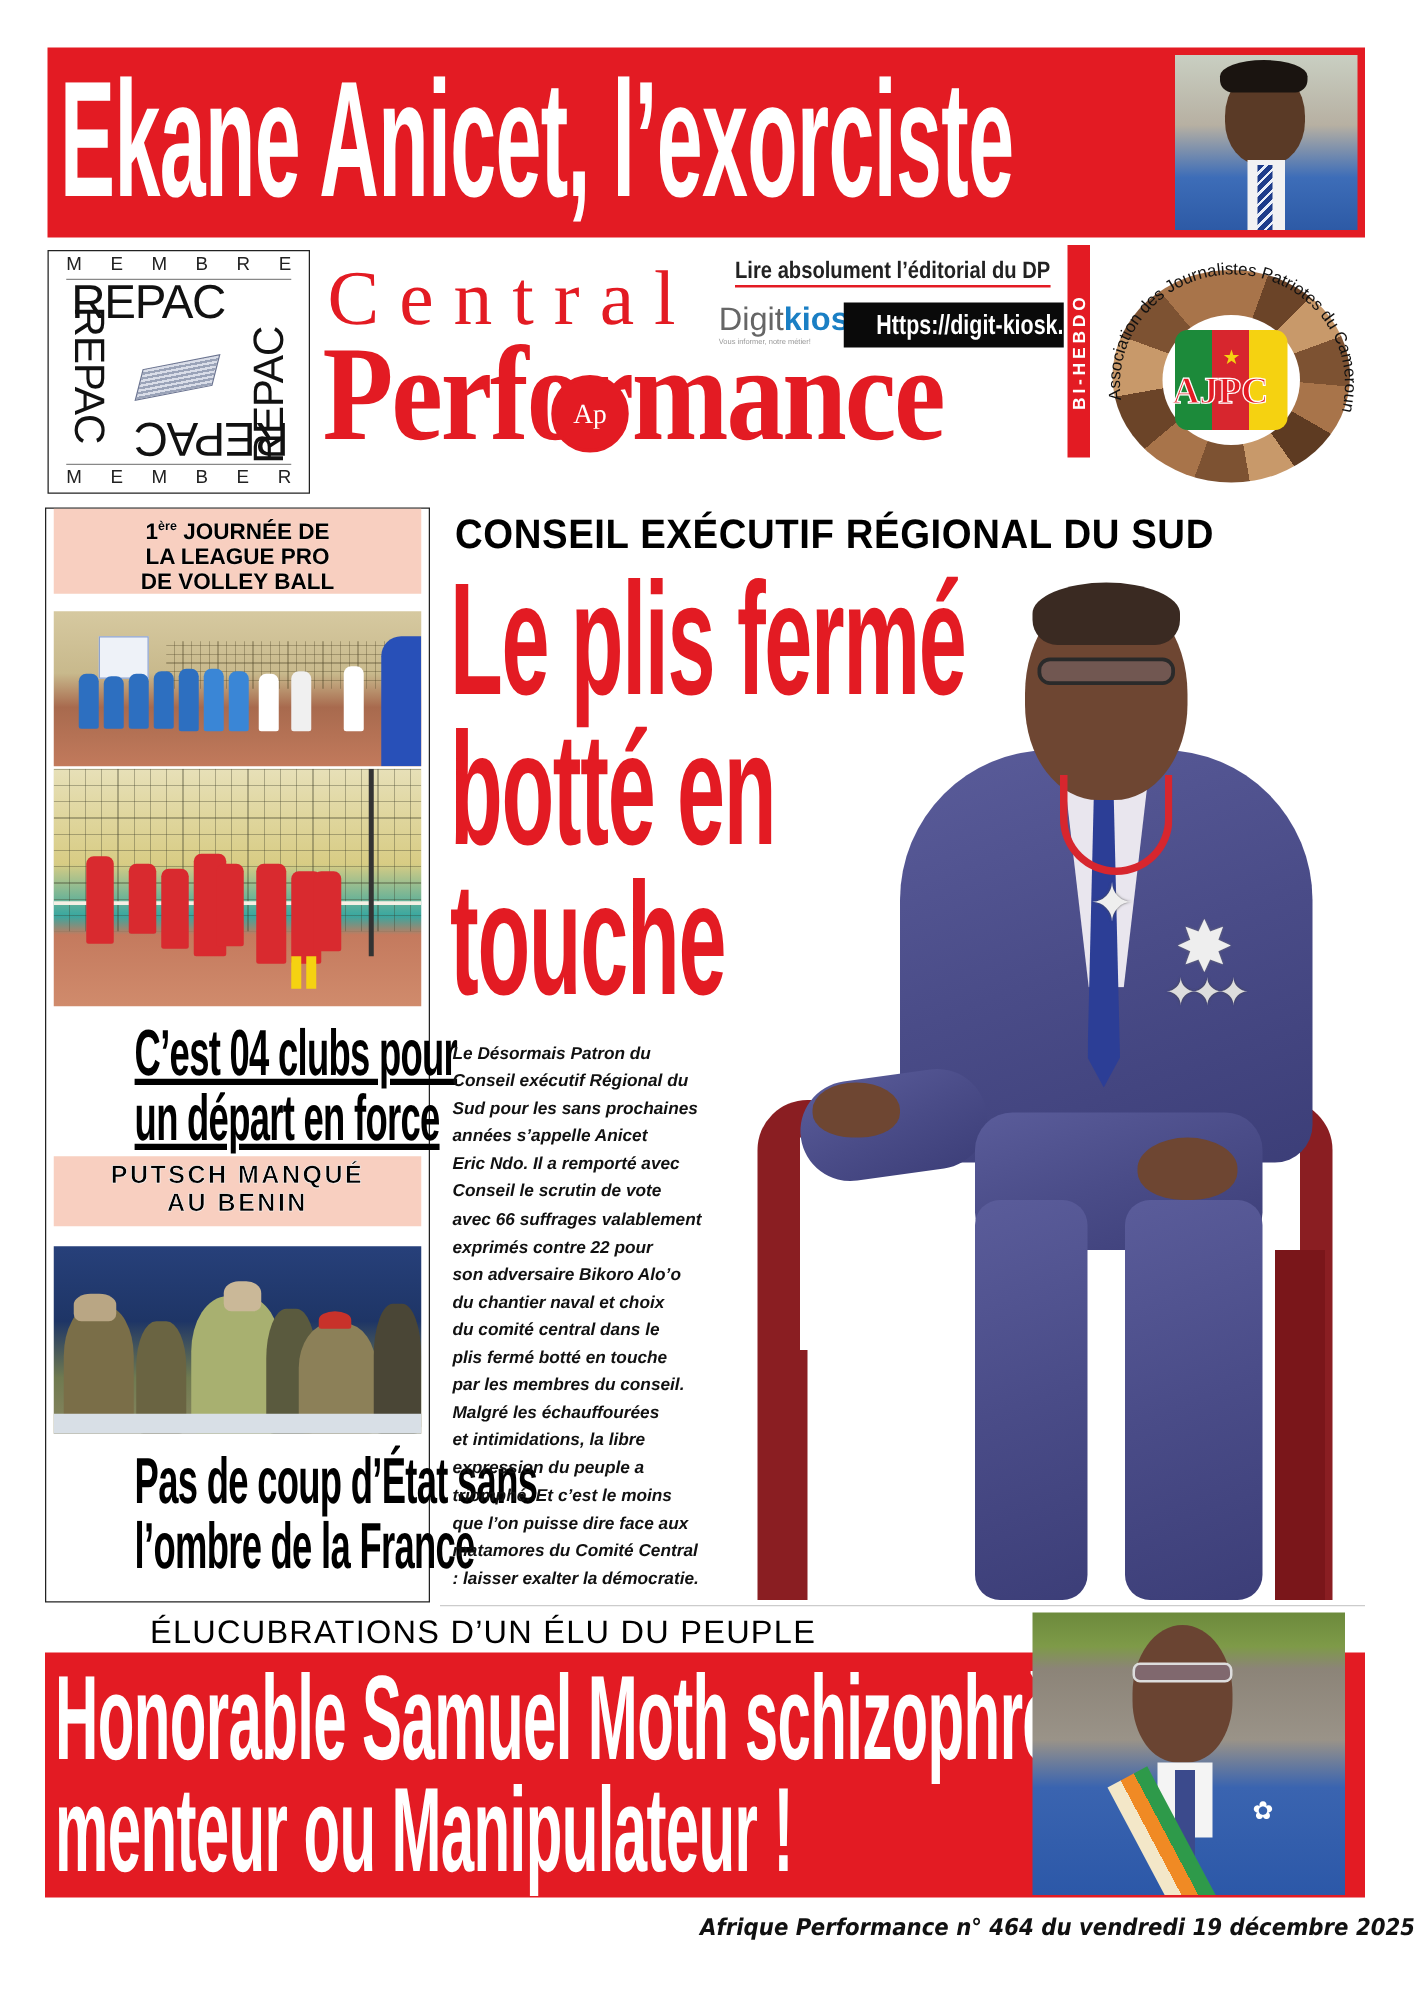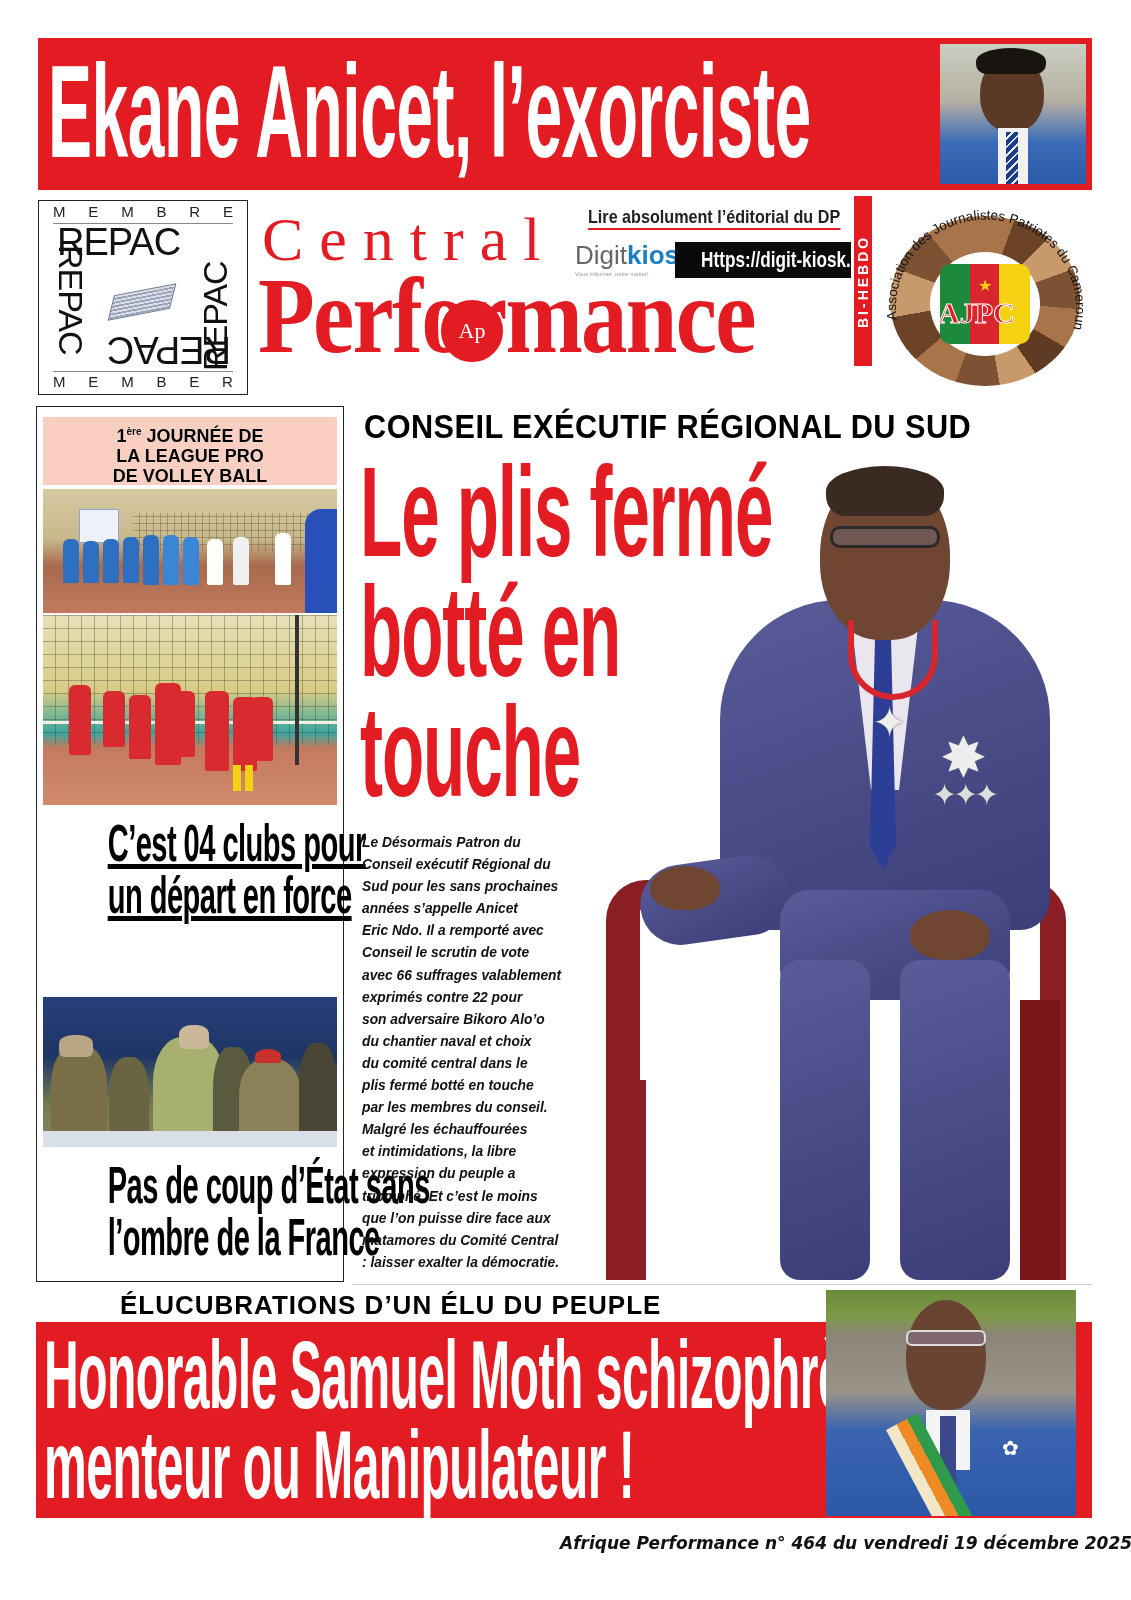--- a/index.html
+++ b/index.html
@@ -38,21 +38,21 @@
   
   #ajpc { left: 878px; top: 196px; width: 214px; height: 200px; }
   #ajpc-ring { left: 12px; top: 20px; width: 190px; height: 170px; border-radius: 50%; background: conic-gradient(#a8744a 0 20deg,#6b4428 20deg 45deg,#c8996a 45deg 70deg,#7d5232 70deg 95deg,#a8744a 95deg 120deg,#5e3b22 120deg 145deg,#c8996a 145deg 170deg,#7d5232 170deg 200deg,#a8744a 200deg 230deg,#6b4428 230deg 260deg,#c8996a 260deg 290deg,#7d5232 290deg 320deg,#a8744a 320deg 360deg); }
   #ajpc-inner { left: 62px; top: 68px; width: 90px; height: 80px; background: linear-gradient(90deg,#1c8a3a 0 33%,#d7262e 33% 66%,#f5d211 66% 100%); border-radius: 10px; }
   #ajpc-text { left: 60px; top: 100px; color: #e31b23; font-family: "Liberation Serif", serif; font-weight: 700; font-size: 30px; -webkit-text-stroke: 1px #fff; }
   #ajpc-arc { left: 0; top: 0; width: 214px; height: 200px; }
 
   
   #left-col { left: 36px; top: 406px; width: 308px; height: 876px; border: 1.5px solid #222; background: #fff; }
   .kicker-pink { position: absolute; left: 6px; width: 294px; background: #f8cfc0; text-align: center; font-weight: 900; color: #000; font-family: "Liberation Sans", sans-serif; }
-  #volley-kicker { top: 10px; height: 68px; font-size: 18px; line-height: 20px; padding-top: 5px; text-shadow: 0 0 1px #fff; }
+  #volley-kicker { top: 0; height: 68px; font-size: 18px; line-height: 20px; padding-top: 5px; text-shadow: 0 0 1px #fff; }
   #volley-kicker sup { font-size: 10px; }
   #putsch-kicker { top: 518px; height: 56px; font-size: 20px; line-height: 23px; padding-top: 4px; letter-spacing: 2px; -webkit-text-stroke: 0.5px #fff; }
   .photo { position: absolute; left: 6px; width: 294px; overflow: hidden; }
   #volley-photo1 { top: 82px; height: 124px; background: linear-gradient(180deg,#d6c9a0 0%,#c8b98c 40%,#a86a4e 62%,#c27a5c 100%); }
   #volley-photo2 { top: 208px; height: 190px; background: linear-gradient(180deg,#e7e0b8 0%,#d8cc84 40%,#38a7a0 62%,#c47a5e 70%,#d08b6c 100%); }
   #putsch-photo { top: 590px; height: 150px; background: linear-gradient(180deg,#27407a 0%,#1e3566 40%,#6f7a50 70%,#8a8660 100%); }
   .player { position: absolute; width: 16px; border-radius: 6px 6px 2px 2px; }
   .soldier { position: absolute; border-radius: 40% 40% 6px 6px; }
   #volley-head { left: 6px; top: 410px; width: 294px; text-align: center; text-decoration: underline; }
   #volley-head .cond, #putsch-head .cond { color: #000; font-size: 52px; line-height: 52px; transform: scaleX(0.56); transform-origin: center top; display: block; }
@@ -62,21 +62,21 @@
   #main-kicker { left: 364px; top: 408px; font-size: 33px; font-weight: 900; color: #000; white-space: nowrap; transform: scaleX(0.93); transform-origin: left top; letter-spacing: 0.5px; }
   #main-head { left: 360px; top: 452px; }
   #main-head .cond { color: #e31b23; font-size: 128px; line-height: 120px; transform: scaleX(0.54); display: block; letter-spacing: -2px; }
   #main-body { left: 362px; top: 832px; width: 215px; font-family: "Liberation Sans", sans-serif; font-style: italic; font-size: 13.8px; line-height: 22.1px; color: #111; font-weight: 600; }
   #main-body p { white-space: nowrap; }
 
   #main-photo { left: 580px; top: 440px; width: 510px; height: 840px; }
   .suit { position: absolute; background: linear-gradient(160deg,#5a5c9a 0%,#4a4c88 50%,#3c3e78 100%); }
 
   
-  #bottom-kicker { left: 120px; top: 1290px; font-size: 26px; font-weight: 700; color: #000; white-space: nowrap; letter-spacing: 1px; }
+  #bottom-kicker { left: 120px; top: 1290px; font-size: 26px; font-weight: 400; color: #000; white-space: nowrap; letter-spacing: 1px; }
   #bottom-banner { left: 36px; top: 1322px; width: 1056px; height: 196px; background: #e31b23; }
   #bottom-head { left: 8px; top: 8px; }
   #bottom-head .cond { color: #fff; font-size: 96px; line-height: 90px; transform: scaleX(0.50); display: block; letter-spacing: -1px; }
   #bottom-photo { left: 826px; top: 1290px; width: 250px; height: 226px; background: linear-gradient(180deg,#6c8a3c 0%,#7e9a48 12%,#8c8478 20%,#9a9388 45%,#3a64b0 62%,#2c58a8 100%); overflow: hidden; }
 
   #footer { left: 560px; top: 1532px; font-style: italic; font-weight: 700; font-size: 18.5px; color: #111; white-space: nowrap; font-family: "DejaVu Sans", sans-serif; transform: scaleX(0.92); transform-origin: left top; }
   .rule { position: absolute; height: 1px; background: #ccc; }
 </style>
 </head>
 <body>
@@ -181,20 +181,24 @@
     <div style="position:absolute;left:190px;top:150px;width:8px;height:26px;background:#f5d211;"></div>
     <div style="position:absolute;left:202px;top:150px;width:8px;height:26px;background:#f5d211;"></div>
     <div style="position:absolute;left:252px;top:0;width:4px;height:150px;background:#333;"></div>
   </div>
 
   <div id="volley-head" class="abs">
     <span class="cond">C’est 04 clubs pour</span>
     <span class="cond">un départ en force</span>
   </div>
 
+  <div id="putsch-kicker" class="kicker-pink">
+    <div>PUTSCH MANQUÉ</div>
+    <div>AU BENIN</div>
+  </div>
 
   <div id="putsch-photo" class="photo">
     <div class="soldier" style="left:8px;top:48px;width:56px;height:100px;background:#7a6e48;"></div>
     <div class="soldier" style="left:16px;top:38px;width:34px;height:22px;background:#b9a684;"></div>
     <div class="soldier" style="left:66px;top:60px;width:40px;height:90px;background:#6a6442;"></div>
     <div class="soldier" style="left:110px;top:40px;width:72px;height:110px;background:#a8b070;"></div>
     <div class="soldier" style="left:136px;top:28px;width:30px;height:24px;background:#cab898;"></div>
     <div class="soldier" style="left:170px;top:50px;width:40px;height:100px;background:#5a5a3e;"></div>
     <div class="soldier" style="left:196px;top:62px;width:62px;height:88px;background:#8c8058;"></div>
     <div class="soldier" style="left:212px;top:52px;width:26px;height:14px;background:#c8322a;border-radius:50% 50% 2px 2px;"></div>

